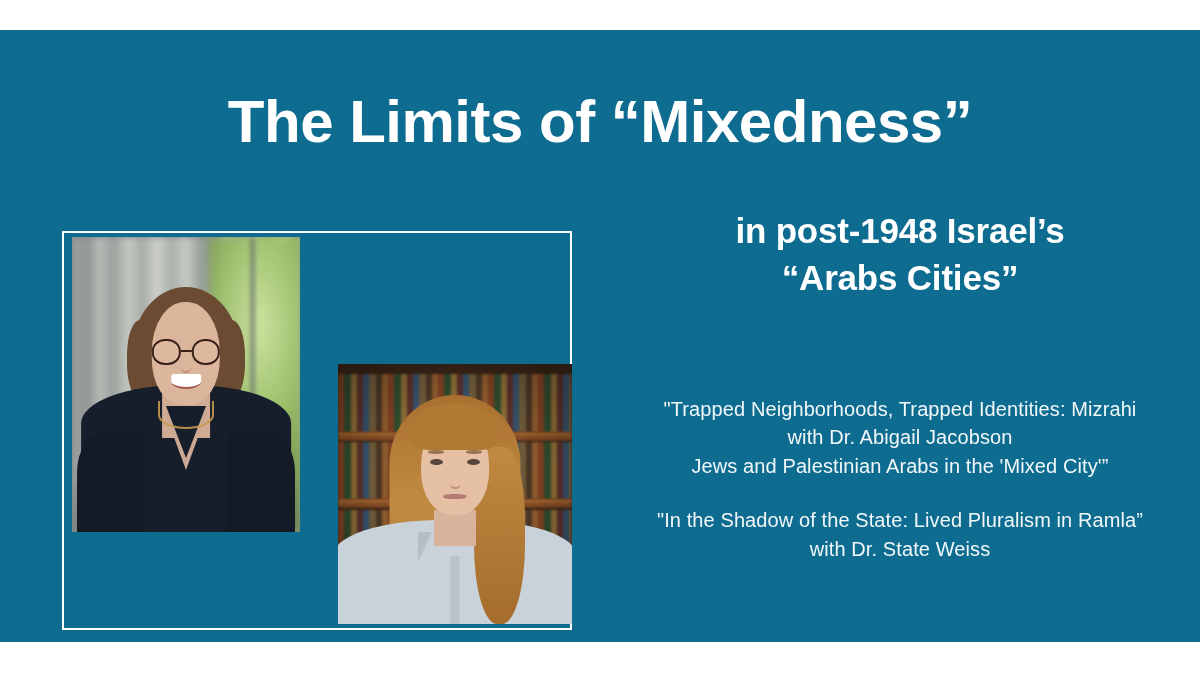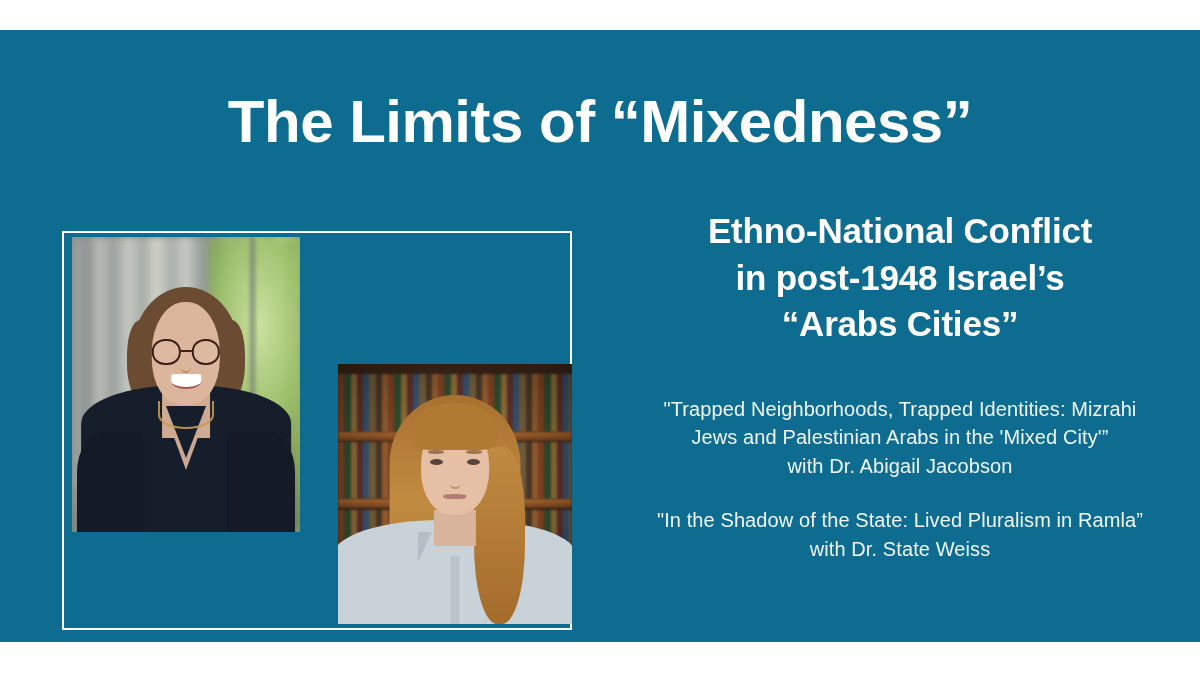--- a/index.html
+++ b/index.html
@@ -567,31 +567,30 @@
           <div class="pb-nose"></div>
           <div class="pb-mouth"></div>
         </div>
       </div>
 
     </div>
 
     <div class="right-col">
 
       <div class="subtitle">
-        <span class="talk-line">Ethno-National Conflict</span>
         <span class="talk-line">in post-1948 Israel’s</span>
         <span class="talk-line">“Arabs Cities”</span>
       </div>
 
       <div class="talks">
 
         <div class="talk">
           <span class="talk-line">"Trapped Neighborhoods, Trapped Identities: Mizrahi</span>
+          <span class="talk-line">with Dr. Abigail Jacobson</span>
           <span class="talk-line">Jews and Palestinian Arabs in the 'Mixed City'”</span>
-          <span class="talk-line">with Dr. Abigail Jacobson</span>
         </div>
 
         <div class="talk">
           <span class="talk-line">"In the Shadow of the State: Lived Pluralism in Ramla”</span>
           <span class="talk-line">with Dr. State Weiss</span>
         </div>
 
       </div>
     </div>
 

